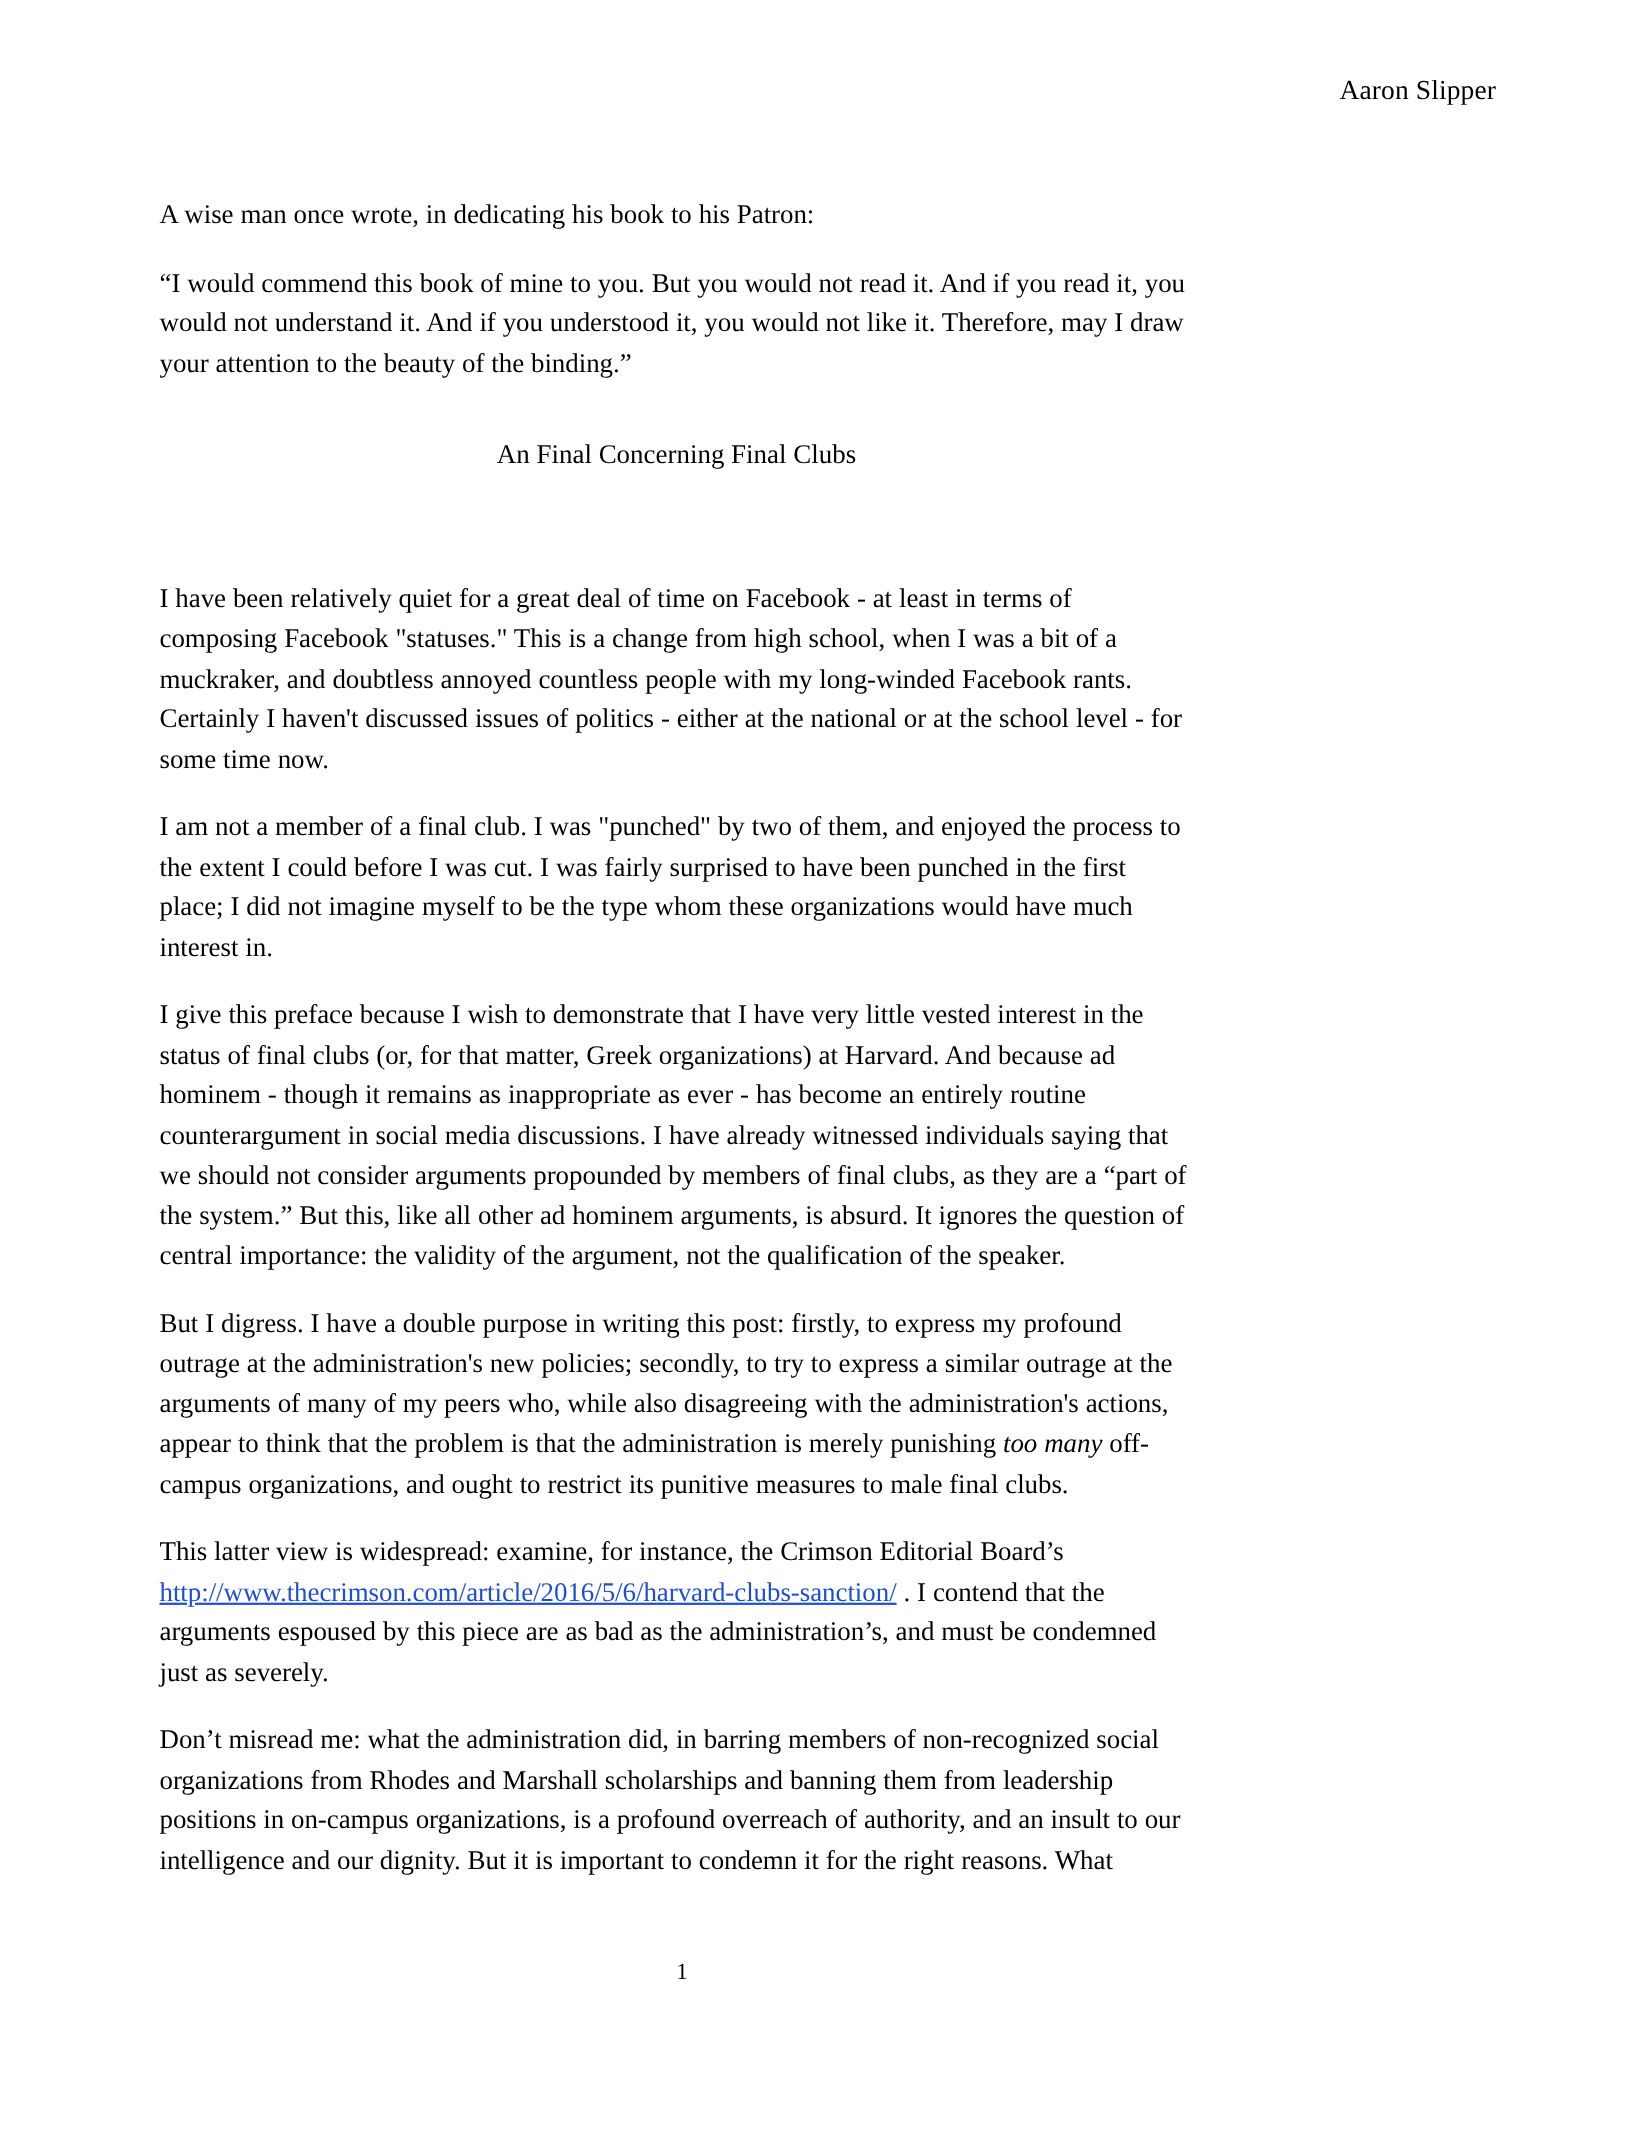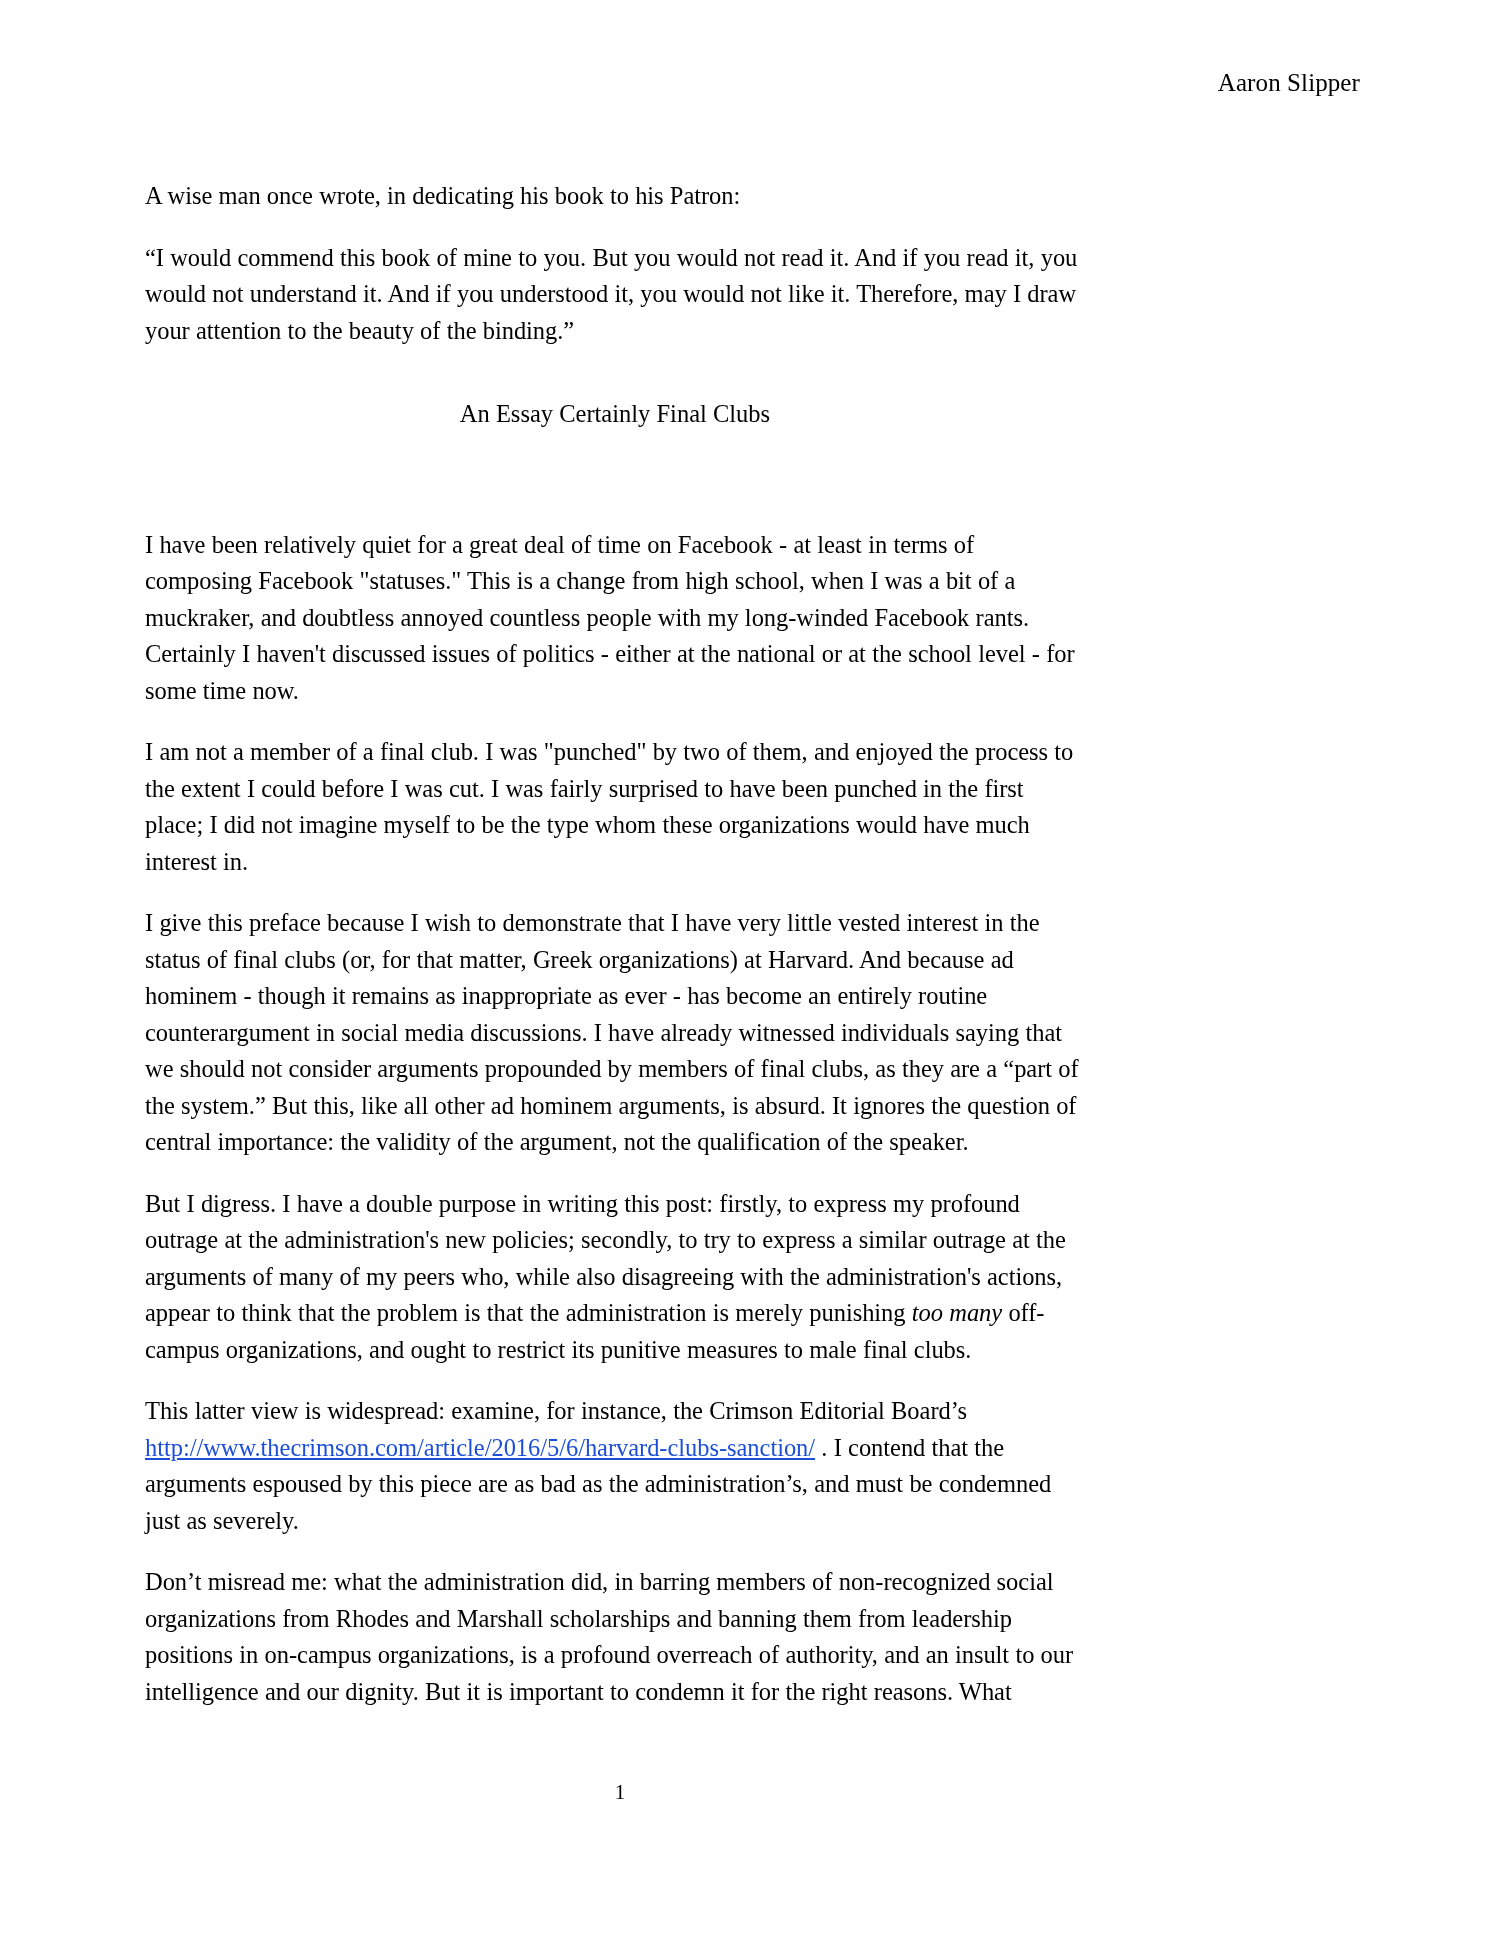--- a/index.html
+++ b/index.html
@@ -79,21 +79,21 @@
   <div class="running-head">Aaron Slipper</div>
 
   <div class="body-block">
 
     <p class="para">A wise man once wrote, in dedicating his book to his Patron:</p>
 
     <p class="para">“I would commend this book of mine to you. But you would not read it. And if you read it, you would not understand it. And if you understood it, you would not like it. Therefore, may I draw your attention to the beauty of the binding.”</p>
 
     <div class="spacer-sm"></div>
 
-    <p class="center">An Essay Certainly Final Clubs</p>
+    <p class="center">An Final Concerning Final Clubs</p>
 
     <div class="spacer-lg"></div>
 
 
     <div class="spacer-md"></div>
 
     <p class="para">I have been relatively quiet for a great deal of time on Facebook - at least in terms of composing Facebook "statuses." This is a change from high school, when I was a bit of a muckraker, and doubtless annoyed countless people with my long-winded Facebook rants. Certainly I haven't discussed issues of politics - either at the national or at the school level - for some time now.</p>
 
     <p class="para">I am not a member of a final club. I was "punched" by two of them, and enjoyed the process to the extent I could before I was cut. I was fairly surprised to have been punched in the first place; I did not imagine myself to be the type whom these organizations would have much interest in.</p>
 

